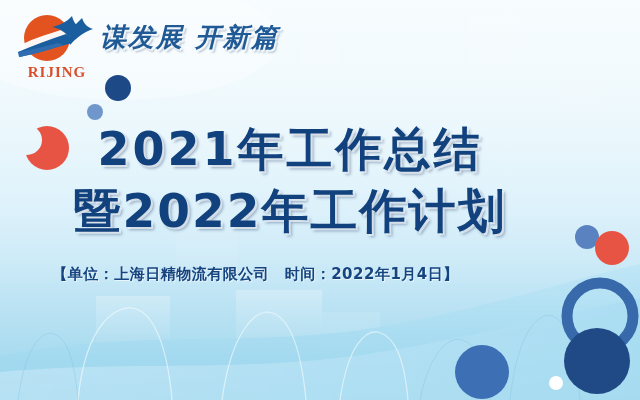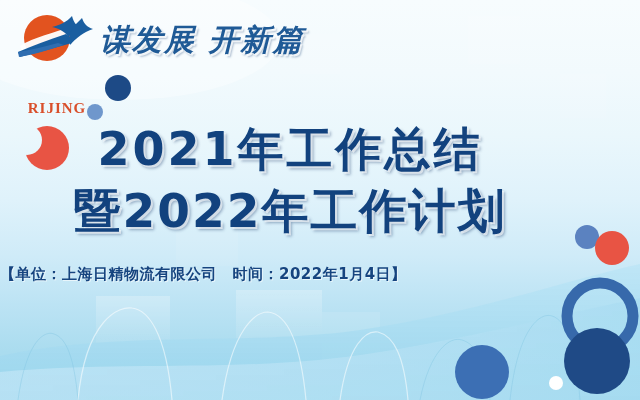--- a/index.html
+++ b/index.html
@@ -46,30 +46,29 @@
     left: 0;
     top: 52px;
     width: 86px;
     text-align: center;
     font-family: "Liberation Serif", "DejaVu Serif", serif;
     font-weight: bold;
     font-size: 15px;
     letter-spacing: 1px;
     color: #d94f2b;
     line-height: 16px;
-    margin-top: 36px;
   }
 
   
   .tagline {
     position: absolute;
     left: 100px;
     top: 20px;
     font-family: "DejaVu Sans", "Liberation Sans", sans-serif;
-    font-size: 30px;
+    font-size: 26px;
     font-weight: bold;
     font-style: italic;
     letter-spacing: 2px;
     color: #1f5a96;
     text-shadow: 1.5px 1.5px 0 rgba(255,255,255,0.75),
                  2.5px 2.5px 2px rgba(30,70,120,0.32);
     white-space: nowrap;
   }
 
   
@@ -95,21 +94,21 @@
     font-size: 47px;
     letter-spacing: 2px;
   }
 
   
   .subtitle {
     position: absolute;
     left: 0;
     top: 265px;
     width: 511px;
-    text-align: left;
+    text-align: center;
     font-family: "DejaVu Sans", "Liberation Sans", sans-serif;
     font-weight: bold;
     font-size: 15px;
     letter-spacing: 0.5px;
     color: #16447f;
     text-shadow: 1px 1px 0 rgba(255,255,255,0.6);
     white-space: nowrap;
   }
 </style>
 </head>

